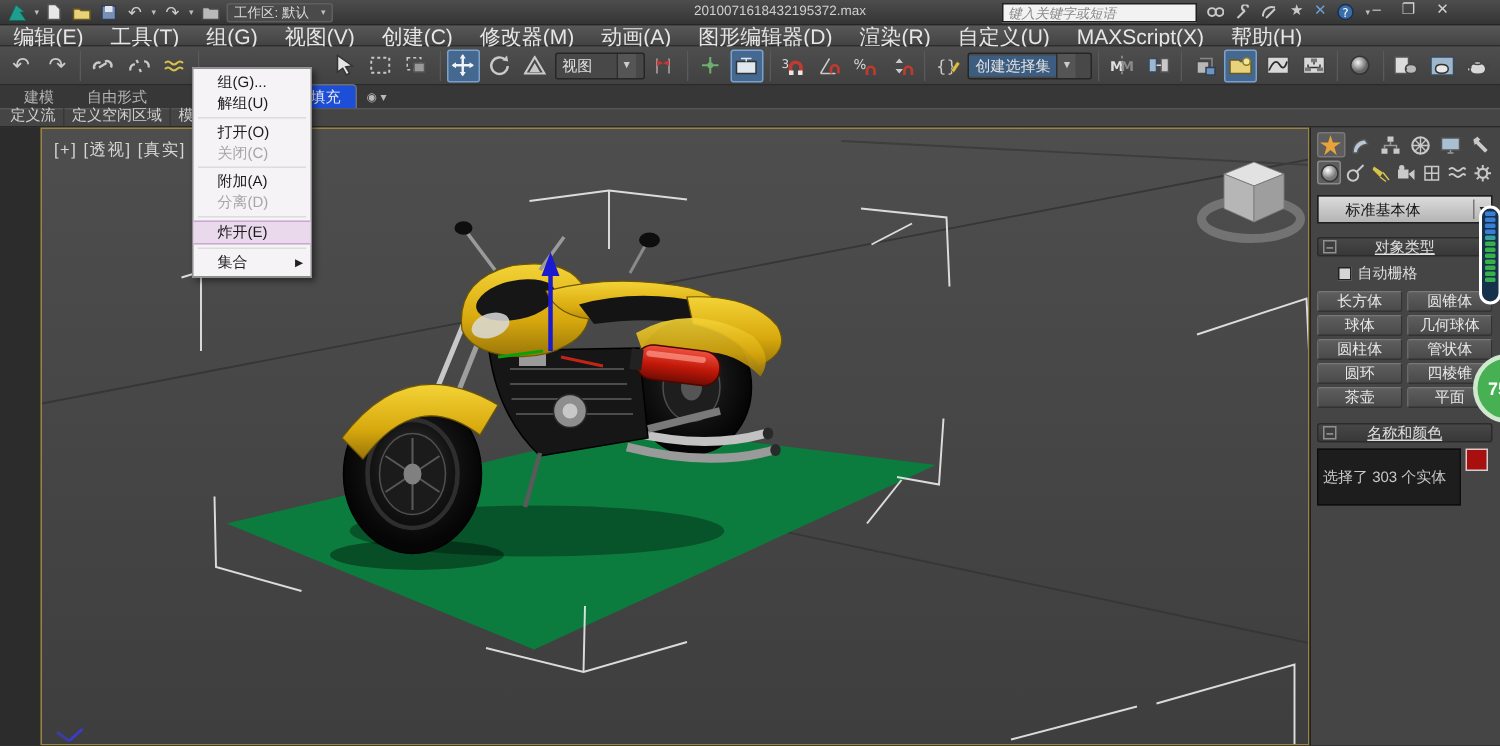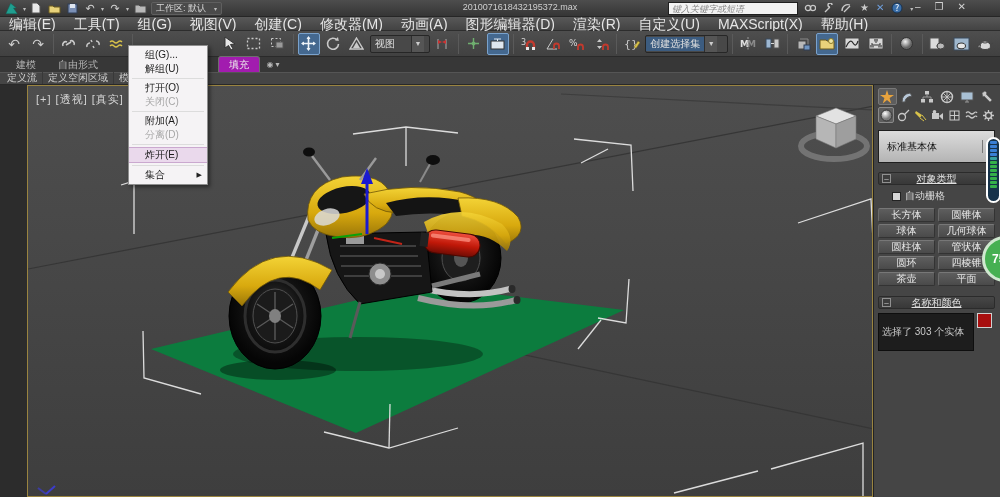--- a/index.html
+++ b/index.html
@@ -45,22 +45,22 @@
     display:flex; align-items:center; color:#e0e0e0; font-size:10px; }
   .tb-combo .val { padding:0 4px; min-width:40px; }
   .tb-combo .val.sel { background:#3c5c80; }
   .tb-combo .dd { width:13px; height:16px; background:#555; border-left:1px solid #2e2e2e;
     display:flex; align-items:center; justify-content:center; color:#ccc; font-size:7px; }
 
   
   .ribbon-tabs { position:absolute; left:0; top:57px; width:1000px; height:15px; background:#373737;
     display:flex; align-items:center; gap:2px; padding:0 6px; }
   .rtab { color:#b4b4b4; font-size:10px; padding:1px 10px; }
-  .rtab.active { background:#a21caf; border:1px solid #6e6e6e; border-bottom:none;
-    border-radius:3px 3px 0 0; color:#ececec; margin-left:108px; }
+  .rtab.active { background:#1d4ed8; border:1px solid #6e6e6e; border-bottom:none;
+    border-radius:3px 3px 0 0; color:#ececec; margin-left:86px; }
   .rib-dd { width:22px; height:12px; color:#b8b8b8; font-size:8px; display:flex; align-items:center; justify-content:center; gap:2px;}
   .ribbon-tools { position:absolute; left:0; top:72px; width:1000px; height:13px; background:#454545;
     border-top:1px solid #555; border-bottom:1px solid #292929; display:flex; align-items:flex-end; padding:0 2px; }
   .rtool { color:#cfcfcf; font-size:10px; padding:0 5px; border-right:1px solid #383838; line-height:12px; }
 
   
   .leftstrip { position:absolute; left:0; top:85px; width:27px; height:412px; background:#2c2c2c; }
   .viewport { position:absolute; left:27px; top:85px; width:846px; height:412px;
     border:1px solid #9a8440; background:linear-gradient(180deg,#4e4e4e 0%,#454545 55%,#3e3e3e 100%); overflow:hidden; }
   .vp-label { position:absolute; left:8px; top:6px; color:#d4d4d4; font-size:11px; letter-spacing:1px; }
@@ -68,22 +68,22 @@
 
   
   .cmdpanel { position:absolute; left:873px; top:85px; width:127px; height:412px; background:#454545;
     border-left:1px solid #222; padding:3px 4px; }
   .ptabs { display:flex; gap:1px; margin-bottom:2px; }
   .ptab { width:19px; height:17px; display:flex; align-items:center; justify-content:center; border-radius:2px; }
   .ptab.active { background:#5d5d5d; border:1px solid #787878; }
   .psubs { display:flex; gap:1px; margin-bottom:7px; }
   .psub { width:16px; height:16px; display:flex; align-items:center; justify-content:center; border-radius:2px; }
   .psub.active { background:#5d5d5d; border:1px solid #8a8a8a; }
-  .pcombo { width:117px; height:33px; background:linear-gradient(#dcdcdc,#b4b4b4); border:1px solid #1f1f1f;
-    display:flex; align-items:center; justify-content:space-between; color:#111; font-size:10px; padding-left:8px; margin-bottom:9px;font-family:Liberation Serif, serif; }
+  .pcombo { width:117px; height:19px; background:linear-gradient(#dcdcdc,#b4b4b4); border:1px solid #1f1f1f;
+    display:flex; align-items:center; justify-content:space-between; color:#111; font-size:10px; padding-left:18px; margin-bottom:9px;font-family:Liberation Serif, serif; }
   .pcombo .dd { width:12px; height:13px; border-left:1px solid #777; display:flex; align-items:center; justify-content:center; font-size:7px; color:#222; }
   .rollout { width:117px; height:13px; background:linear-gradient(#474747,#383838); border:1px solid #2b2b2b;
     border-radius:2px; display:flex; align-items:center; color:#e0e0e0; font-size:10px; margin-bottom:4px; position:relative; }
   .rollout .minus { width:9px; height:9px; border:1px solid #909090; color:#d8d8d8; font-size:8px; line-height:7px;
     text-align:center; margin:0 3px; background:#3d3d3d; }
   .rollout .rtitle { position:absolute; left:0; width:100%; text-align:center;text-decoration:underline; }
   .agrow { display:flex; align-items:center; gap:4px; margin:2px 0 5px 14px;font-family:Liberation Serif, serif; }
   .agrow .cb { width:9px; height:9px; background:#d6d6d6; border:1px solid #222; }
   .agrow .lbl { color:#dcdcdc; font-size:10px; }
   .btngrid { display:grid; grid-template-columns:57px 57px; gap:2px 3px; margin-bottom:10px; }

